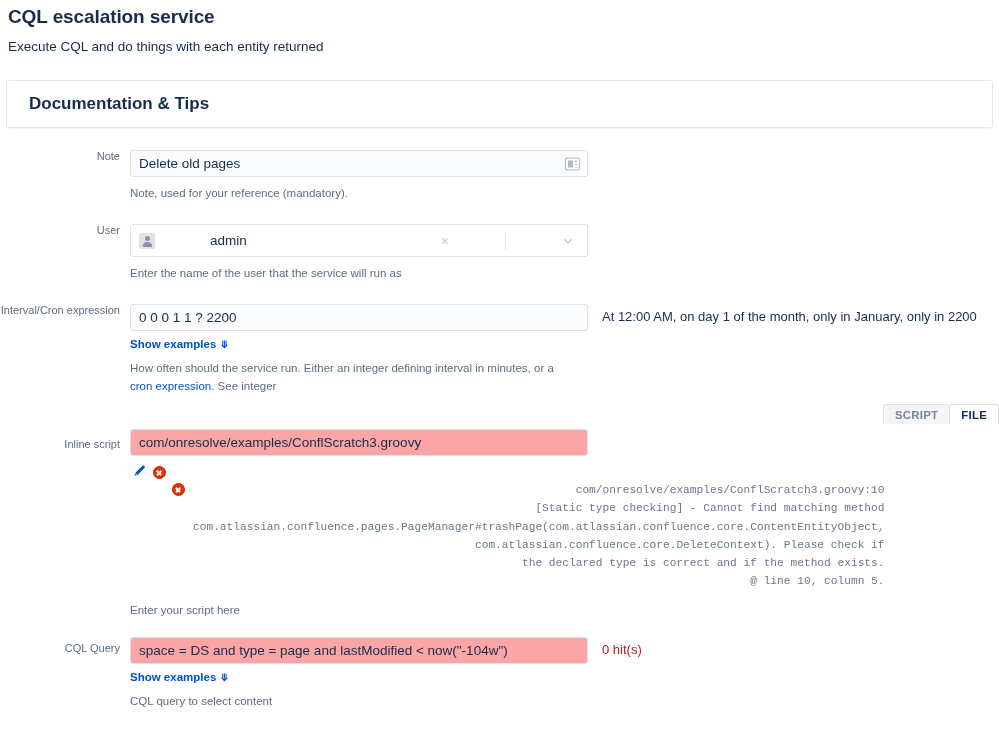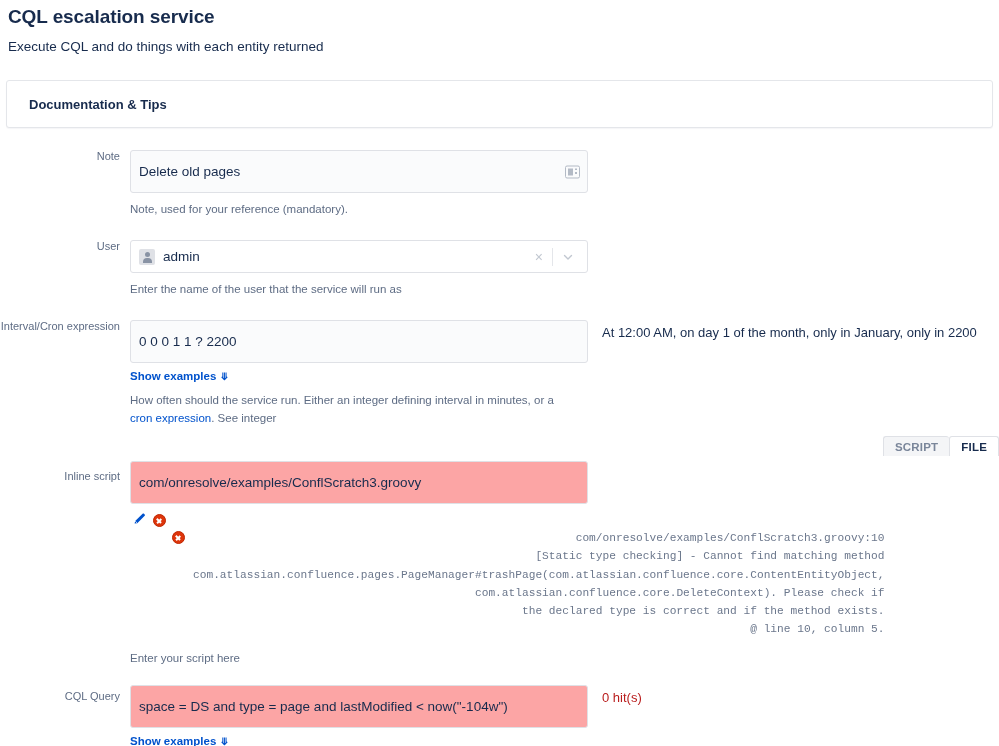--- a/index.html
+++ b/index.html
@@ -30,21 +30,21 @@
     margin: 26px 6px 0 6px;
     border: 1px solid #E4E6EA;
     border-radius: 3px;
     background: #fff;
     height: 46px;
     display: flex;
     align-items: center;
     box-shadow: 0 1px 1px rgba(9,30,66,0.04);
   }
   .doc-panel-title {
-    font-size: 13px;
+    font-size: 17px;
     font-weight: bold;
     color: #172B4D;
     padding-left: 22px;
   }
   .form {
     padding-top: 22px;
   }
   .row {
     display: flex;
     align-items: flex-start;
@@ -57,21 +57,21 @@
     font-size: 11px;
     color: #5E6C84;
     box-sizing: border-box;
   }
   .field-col {
     flex: 1;
     position: relative;
   }
   .input-box {
     width: 458px;
-    height: 43px;
+    height: 27px;
     box-sizing: border-box;
     border: 1px solid #DFE1E6;
     border-radius: 3px;
     background: #FAFBFC;
     font-size: 13.5px;
     color: #172B4D;
     padding: 0 8px;
     display: flex;
     align-items: center;
     position: relative;
@@ -138,20 +138,21 @@
   .user-box {
     width: 458px;
     height: 33px;
     box-sizing: border-box;
     border: 1px solid #DFE1E6;
     border-radius: 3px;
     background: #fff;
     display: flex;
     align-items: center;
     padding: 0 4px 0 8px;
+    gap: 47px;
   }
   .avatar {
     width: 16px;
     height: 16px;
     border-radius: 2px;
     background: #DFE1E6;
     position: relative;
     margin-right: 8px;
     flex: none;
   }

